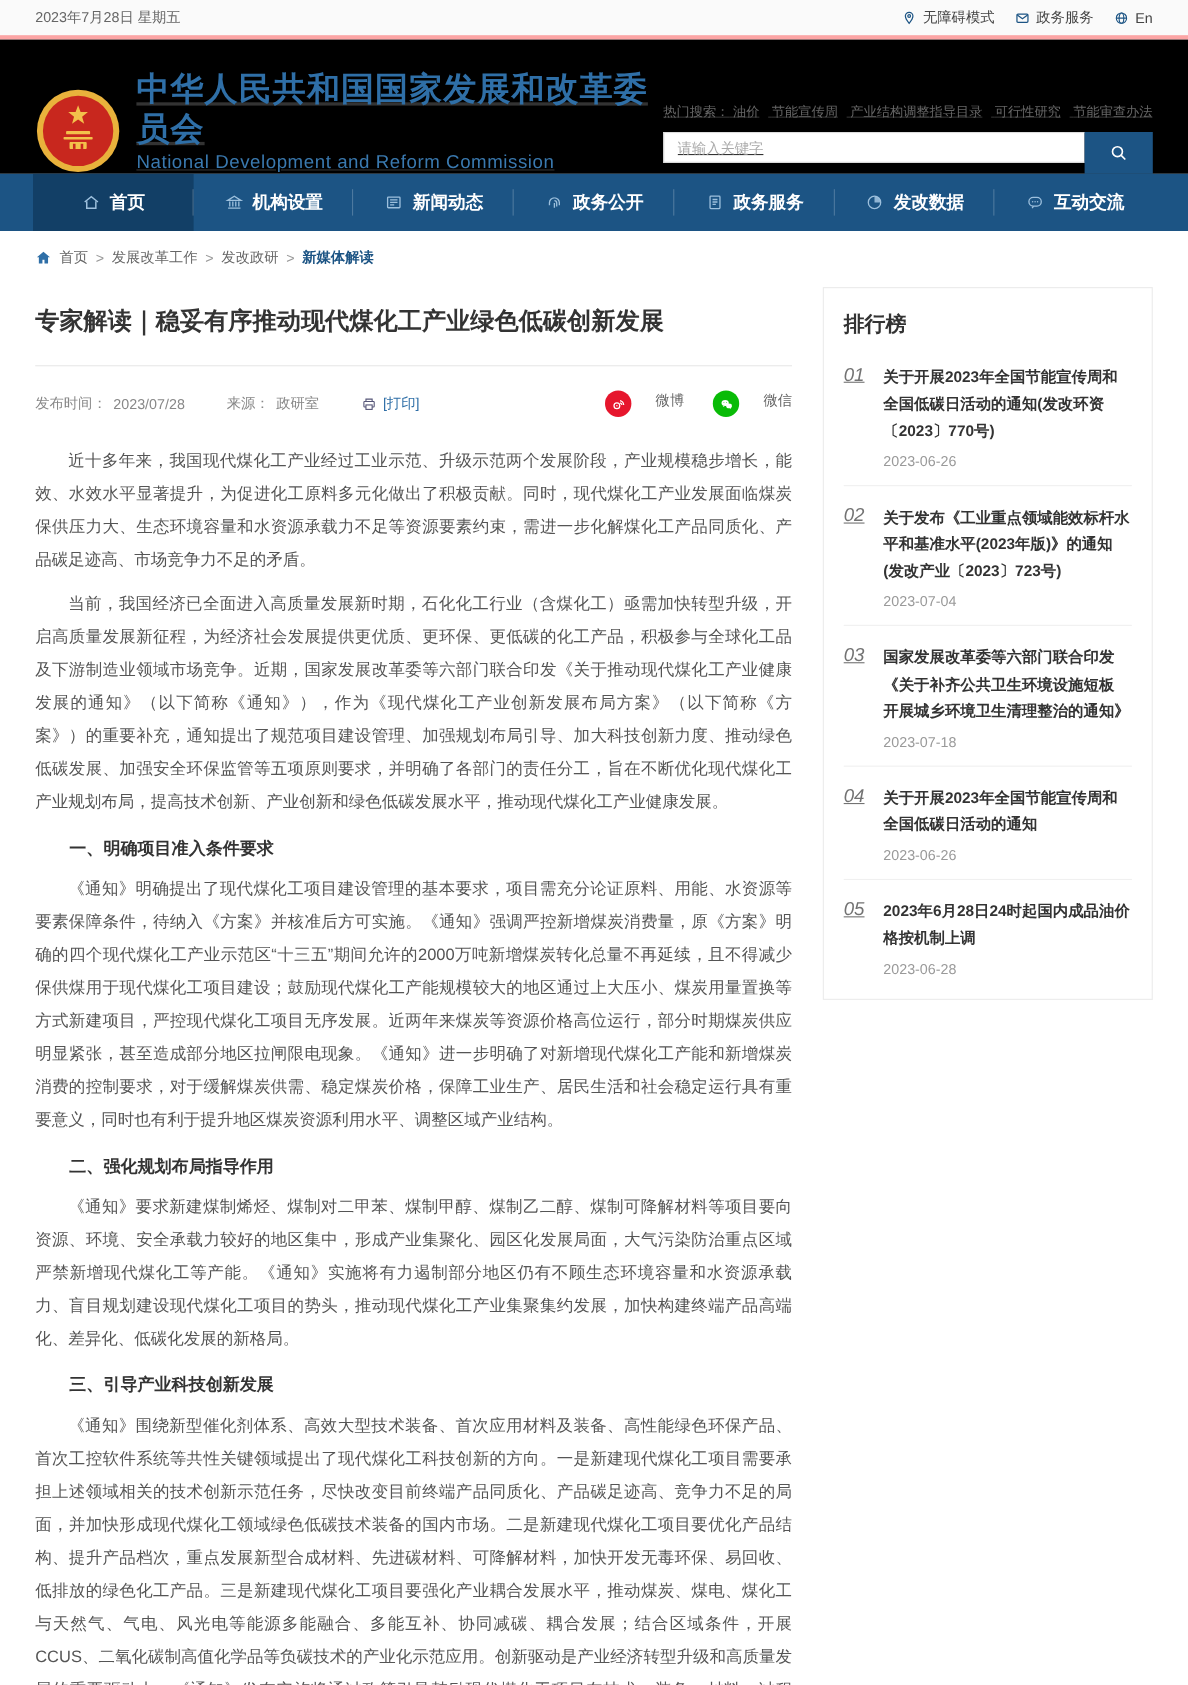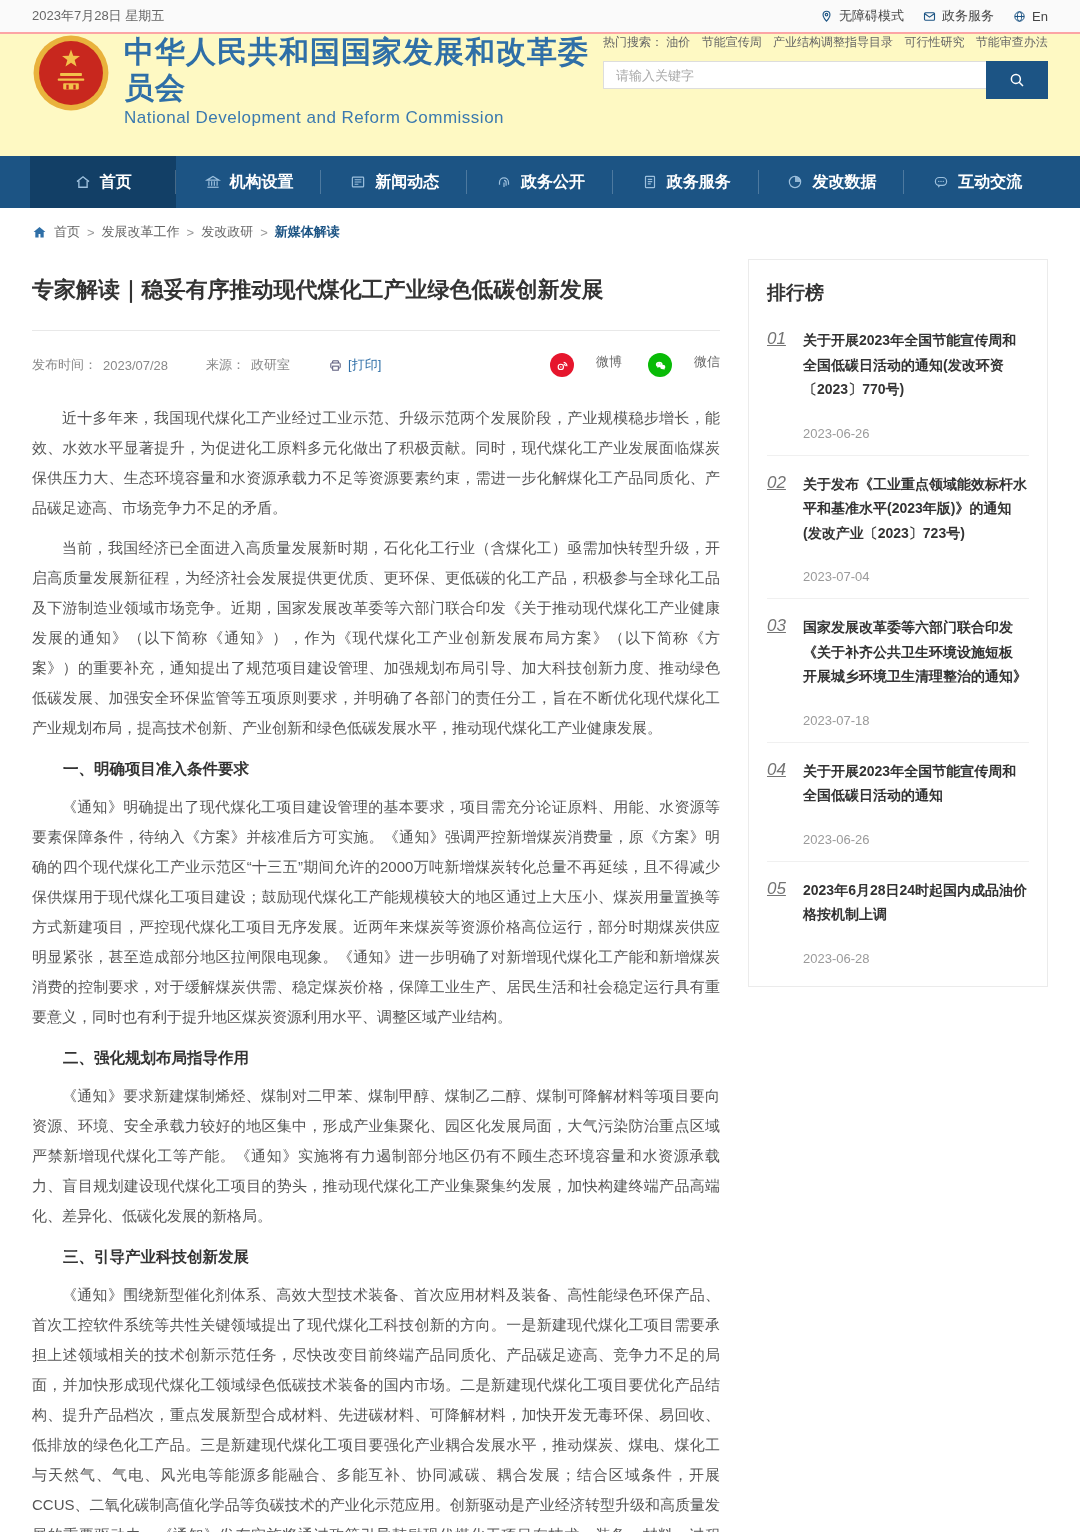--- a/index.html
+++ b/index.html
@@ -1,29 +1,29 @@
 <!DOCTYPE html>
 <html><head>
 <meta charset="utf-8">
 <style>
   * { margin:0; padding:0; box-sizing:border-box; }
   html,body { background:#fff; }
   body { font-family:"Liberation Sans","DejaVu Sans",sans-serif; color:#333; }
   .page { width:1080px; margin:0 auto; background:#fff; }
 
   
-  .topbar { height:34px; background:#fafafa; border-bottom:2px solid #fca5a5;
+  .topbar { height:34px; background:#fafafa; border-bottom:4px solid #fca5a5;
     display:flex; align-items:center; justify-content:space-between; padding:16px 32px; }
   .topbar-date { font-size:13px; color:#666; }
   .topbar-right { display:flex; align-items:center; gap:18px; }
   .topbar-item { display:flex; align-items:center; gap:5px; font-size:13px; color:#444; cursor:pointer; }
   .topbar-item svg { width:15px; height:15px; color:#1c5484; }
 
   
-  .header { height:122px; display:flex; align-items:flex-start; padding:0 32px; background:#fef9c3; }
+  .header { height:122px; display:flex; align-items:flex-end; padding:0 32px; background:#000000;text-decoration:underline; }
   .emblem { width:78px; height:78px; flex:0 0 auto; }
   .brand { margin-left:14px; }
   .brand-cn { font-size:30px; font-weight:bold; color:#2f6fa7; letter-spacing:1px; line-height:1.2; }
   .brand-en { font-size:17px; color:#3a79af; margin-top:2px; letter-spacing:0.5px; }
   .header-right { margin-left:auto; width:445px; }
   .hotsearch { font-size:12px; color:#666; white-space:nowrap; margin-bottom:10px; }
   .hotsearch .kw { margin-right:8px; cursor:pointer; }
   .searchrow { display:flex; }
   .search-input { flex:1; height:28px; border:1px solid #ddd; border-right:none; padding:0 12px;
     font-size:13px; color:#333; outline:none; font-family:inherit; }
@@ -66,21 +66,21 @@
 
   
   .sidebar { width:300px; margin-left:28px; flex:0 0 auto; }
   .rank-box { border:1px solid #ebebeb; padding:20px 18px 6px; }
   .rank-title { font-size:19px; font-weight:bold; color:#333; margin-bottom:6px; }
   .rank-item { display:flex; padding:16px 0 14px; border-bottom:1px solid #f0f0f0; cursor:pointer; }
   .rank-item:last-child { border-bottom:none; }
   .rank-num { width:36px; flex:0 0 auto; font-size:17px; color:#737373; font-style:italic; padding-top:1px;text-decoration:underline; }
   .rank-body { flex:1; }
   .rank-text { font-size:14px; font-weight:bold; color:#333; line-height:1.75; }
-  .rank-date { font-size:13px; color:#9a9a9a; margin-top:24px; }
+  .rank-date { font-size:13px; color:#9a9a9a; margin-top:8px; }
 </style>
 </head>
 <body>
 
 <div class="page">
 
   <div class="topbar">
     <div class="topbar-date">2023年7月28日 星期五</div>
     <div class="topbar-right">
       <div class="topbar-item">

